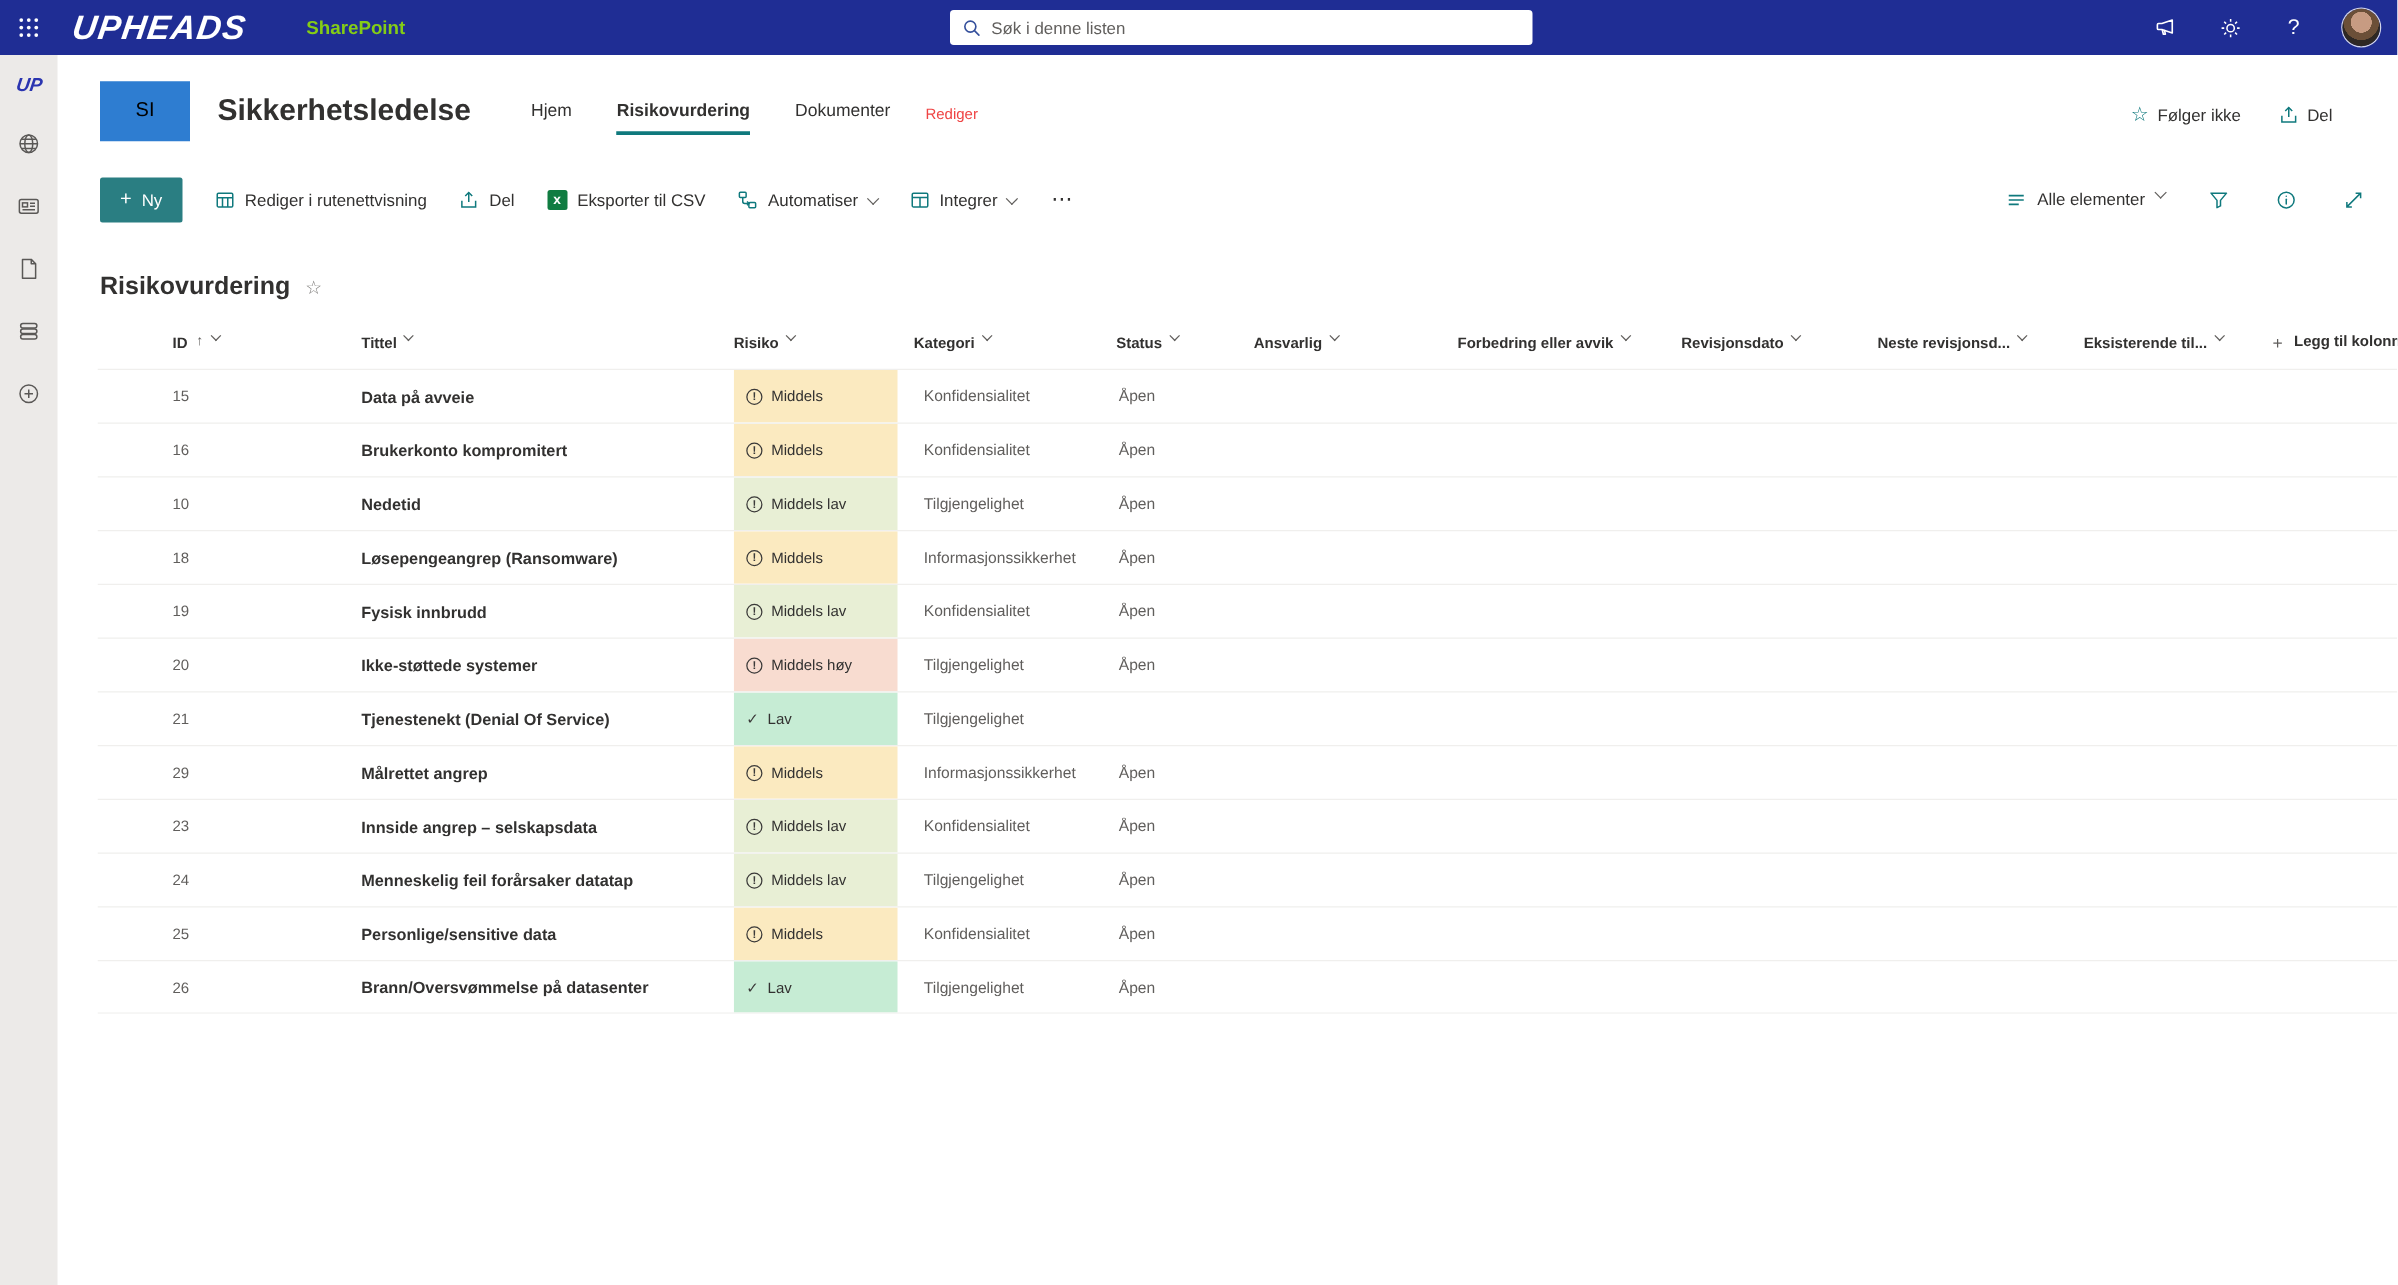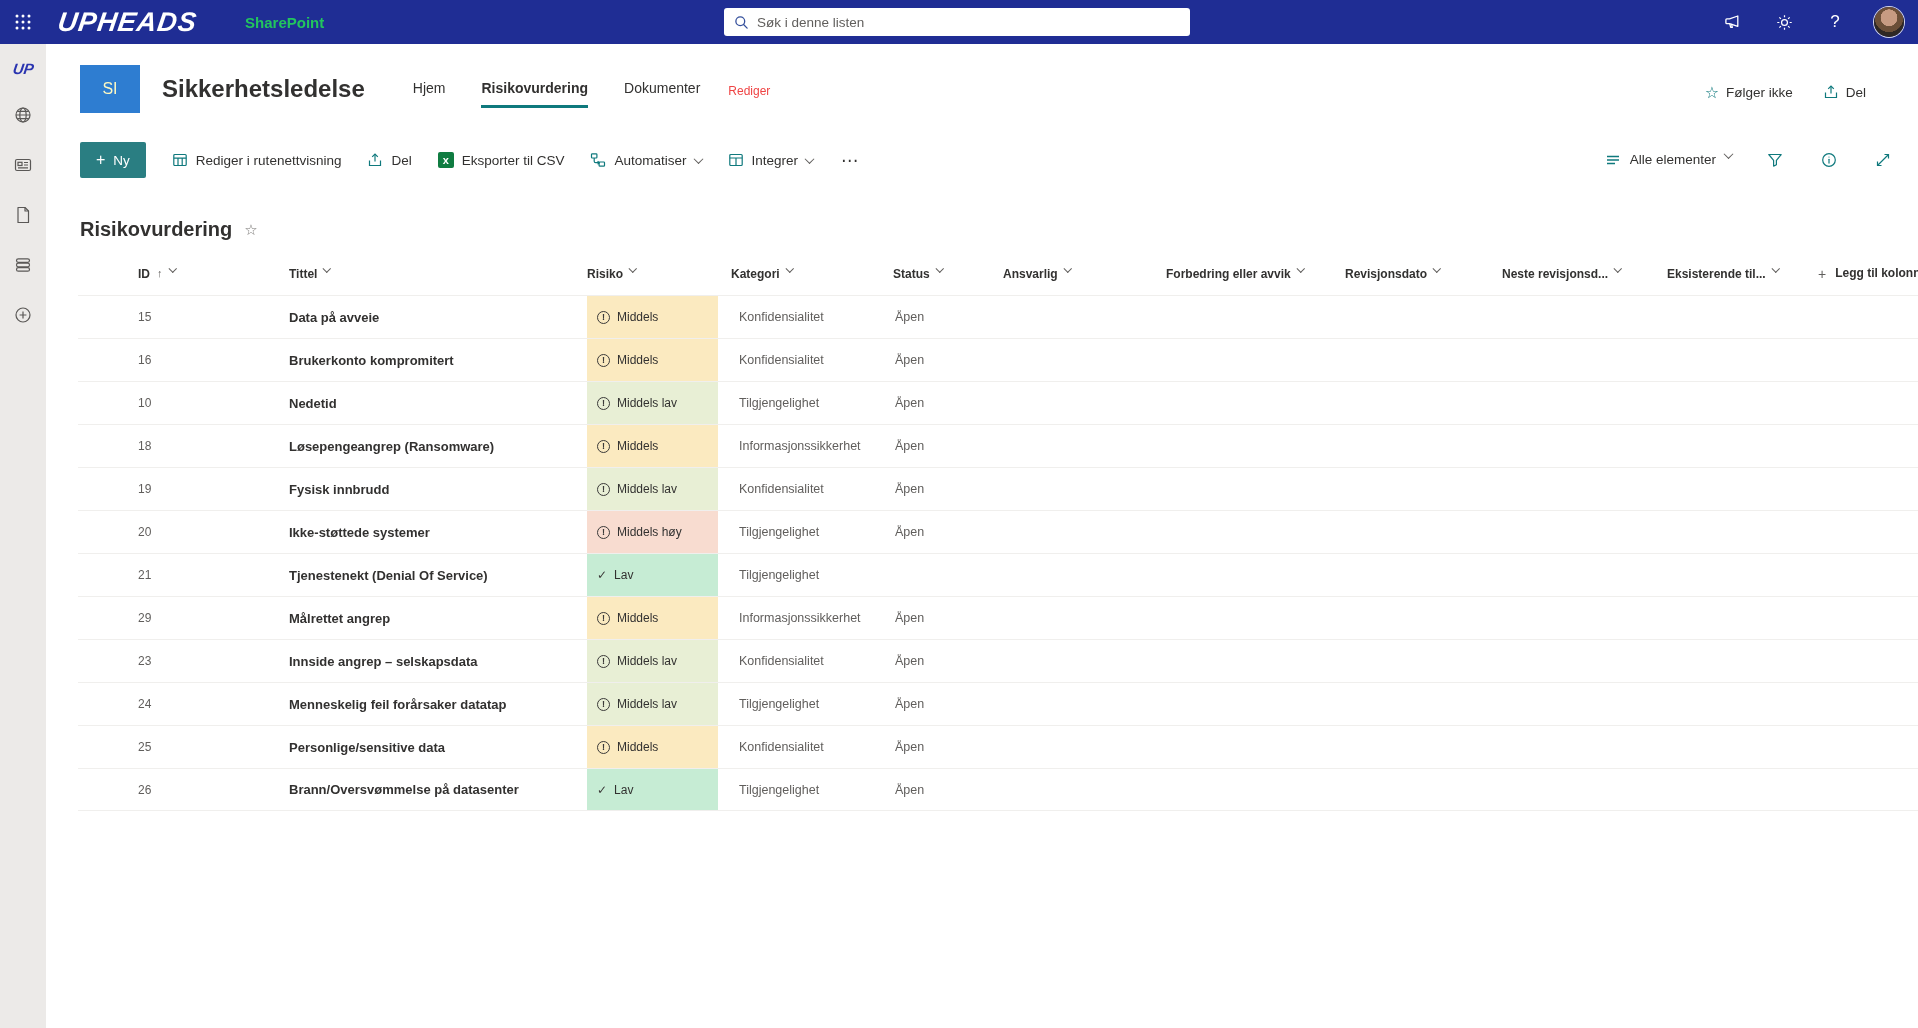--- a/index.html
+++ b/index.html
@@ -4,22 +4,22 @@
 <style>
   * { margin:0; padding:0; box-sizing:border-box; }
   html,body { width:1918px; height:1028px; overflow:hidden; background:#fff;
     font-family:"Liberation Sans","DejaVu Sans",sans-serif; color:#323130; }
 
   
   .topbar { position:relative; height:44px; background:#1f2d94; display:flex; align-items:center; }
   .waffle { width:46px; height:44px; display:grid; place-items:center; cursor:pointer; }
   .brand-logo { font-size:27px; font-weight:800; font-style:italic; color:#fff;
     letter-spacing:1px; transform:skewX(-8deg); margin-left:12px; white-space:nowrap; }
-  .product { color:#22c55e; font-size:15px; font-weight:600; margin-left:48px; }
-  .searchbox { position:absolute; left:724px; top:8px; width:466px; height:28px; background:#fff;
+  .product { color:#84cc16; font-size:15px; font-weight:600; margin-left:48px; }
+  .searchbox { position:absolute; left:760px; top:8px; width:466px; height:28px; background:#fff;
     border-radius:3px; display:flex; align-items:center; padding:0 10px; gap:8px; }
   .searchbox input { border:none; outline:none; flex:1; font-size:13.5px; color:#323130;
     font-family:"Liberation Sans","DejaVu Sans",sans-serif; background:transparent; }
   .searchbox input::placeholder { color:#605e5c; }
   .top-right { position:absolute; right:0; top:0; height:44px; display:flex; align-items:center; gap:27px; padding-right:14px; }
   .top-icon-btn { width:24px; height:24px; display:grid; place-items:center; cursor:pointer; color:#fff; }
   .help-glyph { color:#fff; font-size:17px; font-weight:400; }
   .avatar { width:30px; height:30px; border-radius:50%; cursor:pointer;
     background:radial-gradient(circle at 50% 36%, #c79b82 0 34%, #6b4f38 35% 58%, #2e2824 59%);
     box-shadow:0 0 0 1px rgba(255,255,255,.8); }
@@ -27,21 +27,21 @@
   
   .frame { display:flex; height:984px; }
   .rail { width:46px; background:#eceae8; display:flex; flex-direction:column; align-items:center;
     padding-top:16px; gap:26px; flex-shrink:0; }
   .rail-up { font-size:15px; font-weight:800; font-style:italic; color:#2b35b0; transform:skewX(-8deg); cursor:pointer; }
   .rail-btn { width:24px; height:24px; display:grid; place-items:center; cursor:pointer; }
   .main { flex:1; min-width:0; }
 
   
   .site-header { height:76px; padding:14px 52px 0 34px; display:flex; align-items:center; }
-  .site-tile { width:60px; height:48px; background:#2e7dd1; color:#fef9c3; font-size:16px;
+  .site-tile { width:72px; height:48px; background:#2e7dd1; color:#000000; font-size:16px;
     display:grid; place-items:center; cursor:pointer; flex-shrink:0; }
   .site-title { font-size:24px; font-weight:700; margin-left:22px; cursor:pointer; white-space:nowrap; }
   .site-nav { display:flex; align-items:center; gap:36px; margin-left:48px; margin-top:10px; }
   .nav-item { font-size:14px; color:#323130; cursor:pointer; padding-bottom:9px; border-bottom:3px solid transparent; white-space:nowrap; }
   .nav-item.active { font-weight:700; border-bottom-color:#0f797d; }
   .edit-link { font-size:12px; color:#ef4444; cursor:pointer; margin-left:28px; margin-top:3px; }
   .header-right { margin-left:auto; display:flex; align-items:center; gap:30px; margin-top:6px; }
   .follow, .hdr-share { display:flex; align-items:center; gap:7px; font-size:13.5px; cursor:pointer; white-space:nowrap; }
   .star-glyph { color:#0f797d; font-size:16px; }
 

